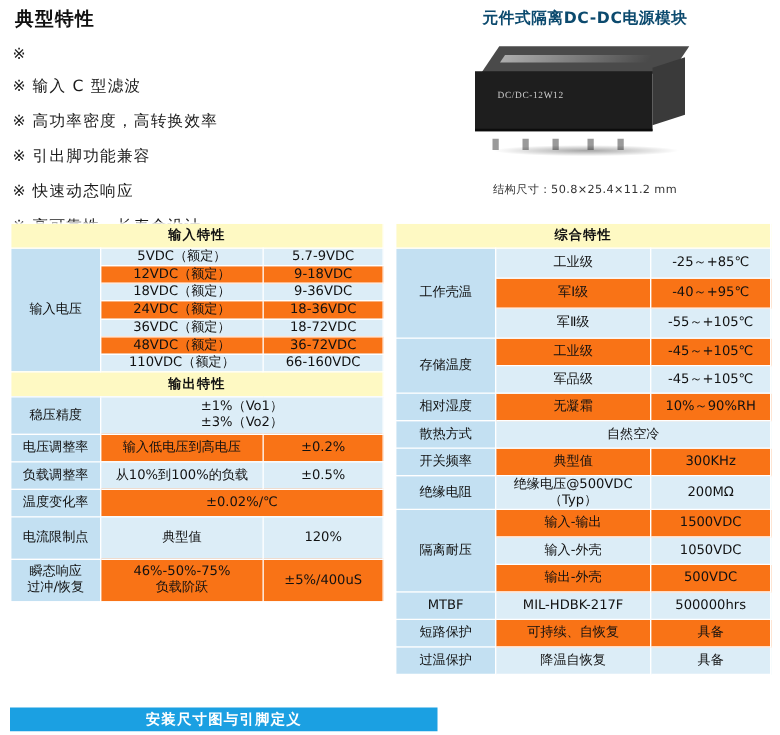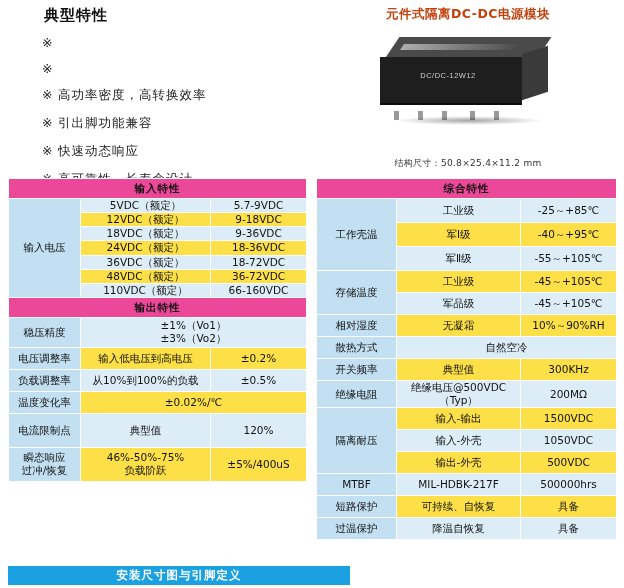--- a/index.html
+++ b/index.html
@@ -7,35 +7,35 @@
     width:624px;height:588px;
     background:#ffffff;
     font-family:"DejaVu Sans","Liberation Sans",sans-serif;
     font-size:11px;
     color:#1a1a1a;
     overflow:hidden;
   }
   .page{position:relative;width:624px;height:588px;}
 
   
-  .features{position:absolute;left:10px;top:6px;width:300px;margin-left:32px;}
+  .features{position:absolute;left:10px;top:6px;width:300px;}
   .features h2{
     font-size:15px;font-weight:bold;margin:0 0 10px 2px;
     letter-spacing:1px;color:#111;
   }
   .feat-item{
     display:flex;align-items:flex-start;
     font-size:12.5px;margin-bottom:11px;letter-spacing:1px;
   }
   .feat-mark{width:16px;flex:none;color:#222;}
   .feat-text{}
 
   
   .product{position:absolute;left:318px;top:6px;width:300px;text-align:center;}
-  .product-title{font-size:12.5px;font-weight:bold;letter-spacing:.5px;color:#c2410c;}
+  .product-title{font-size:12.5px;font-weight:bold;letter-spacing:.5px;color:#0c4a6e;}
   .module-wrap{margin-top:14px;height:104px;position:relative;}
   .module{
     position:relative;width:176px;height:76px;margin:10px auto 0;
   }
   .mod-top{
     position:absolute;left:12px;top:0;width:152px;height:22px;
     background:#4a4a4a;
     transform:skewX(-34deg);
   }
   .mod-face{
@@ -43,52 +43,52 @@
     background:#1e1e1e;
     border-bottom:2px solid #0c0c0c;
   }
   .mod-side{
     position:absolute;left:142px;top:13px;width:26px;height:46px;
     background:#3a3a3a;
     transform:skewY(-18deg);
   }
   .mod-label{
     position:absolute;left:18px;top:34px;width:100px;height:12px;
-    color:#cfcfcf;font-size:7.5px;letter-spacing:.5px;text-align:center;
-    font-family:Liberation Sans, sans-serif;
+    color:#cfcfcf;font-size:7.5px;letter-spacing:.5px;text-align:left;
+    font-family:Liberation Serif, serif;
   }
   .mod-sheen{
     position:absolute;left:22px;top:7px;width:118px;height:6px;
     background:linear-gradient(90deg,rgba(255,255,255,.55),rgba(255,255,255,0));
     transform:skewX(-34deg);
   }
   .pin{position:absolute;bottom:-7px;width:5px;height:9px;background:#9a9a9a;}
   .shadow{
     position:absolute;left:14px;bottom:-12px;width:150px;height:9px;
     background:radial-gradient(ellipse at center,rgba(0,0,0,.35),rgba(0,0,0,0) 70%);
   }
-  .dims{font-size:9px;color:#333;margin-top:16px;letter-spacing:.3px;}
+  .dims{font-size:9px;color:#333;margin-top:4px;letter-spacing:.3px;}
 
   
   .tbl{position:absolute;border-collapse:collapse;table-layout:fixed;}
   .tbl td,.tbl th{
     border:1px solid #ffffff;
     padding:0 3px;
     text-align:center;
     vertical-align:middle;
     font-size:10.5px;
     line-height:1.25;
     color:#111;
   }
   .hdr{
-    background:#ec4899;color:#ffffff;font-weight:bold;font-size:11.5px;
+    background:#fef9c3;color:#ffffff;font-weight:bold;font-size:11.5px;
     letter-spacing:1px;height:19px;
   }
   .c-lt{background:#dcedf7;}
-  .c-wh{background:#fde047;}
+  .c-wh{background:#f97316;}
   .lbl{background:#c3e0f2;font-weight:normal;margin-top:36px;}
   .sm{font-size:9.5px;}
 
   #left-table{left:8px;top:178px;width:298px;}
   #right-table{left:316px;top:178px;width:300px;}
 
   
   .bottom-bar{
     position:absolute;left:8px;top:566px;width:342px;height:19px;
     background:#1ba0e2;color:#fff;font-weight:bold;font-size:11.5px;
@@ -101,20 +101,21 @@
 <div class="page">
 
   <div class="features">
     <h2>典型特性</h2>
 
     <div class="feat-item">
       <span class="feat-mark">※</span>
     </div>
     <div class="feat-item">
       <span class="feat-mark">※</span>
+      <span class="feat-text">输入 C 型滤波</span>
     </div>
     <div class="feat-item">
       <span class="feat-mark">※</span>
       <span class="feat-text">高功率密度，高转换效率</span>
     </div>
     <div class="feat-item">
       <span class="feat-mark">※</span>
       <span class="feat-text">引出脚功能兼容</span>
     </div>
     <div class="feat-item">

